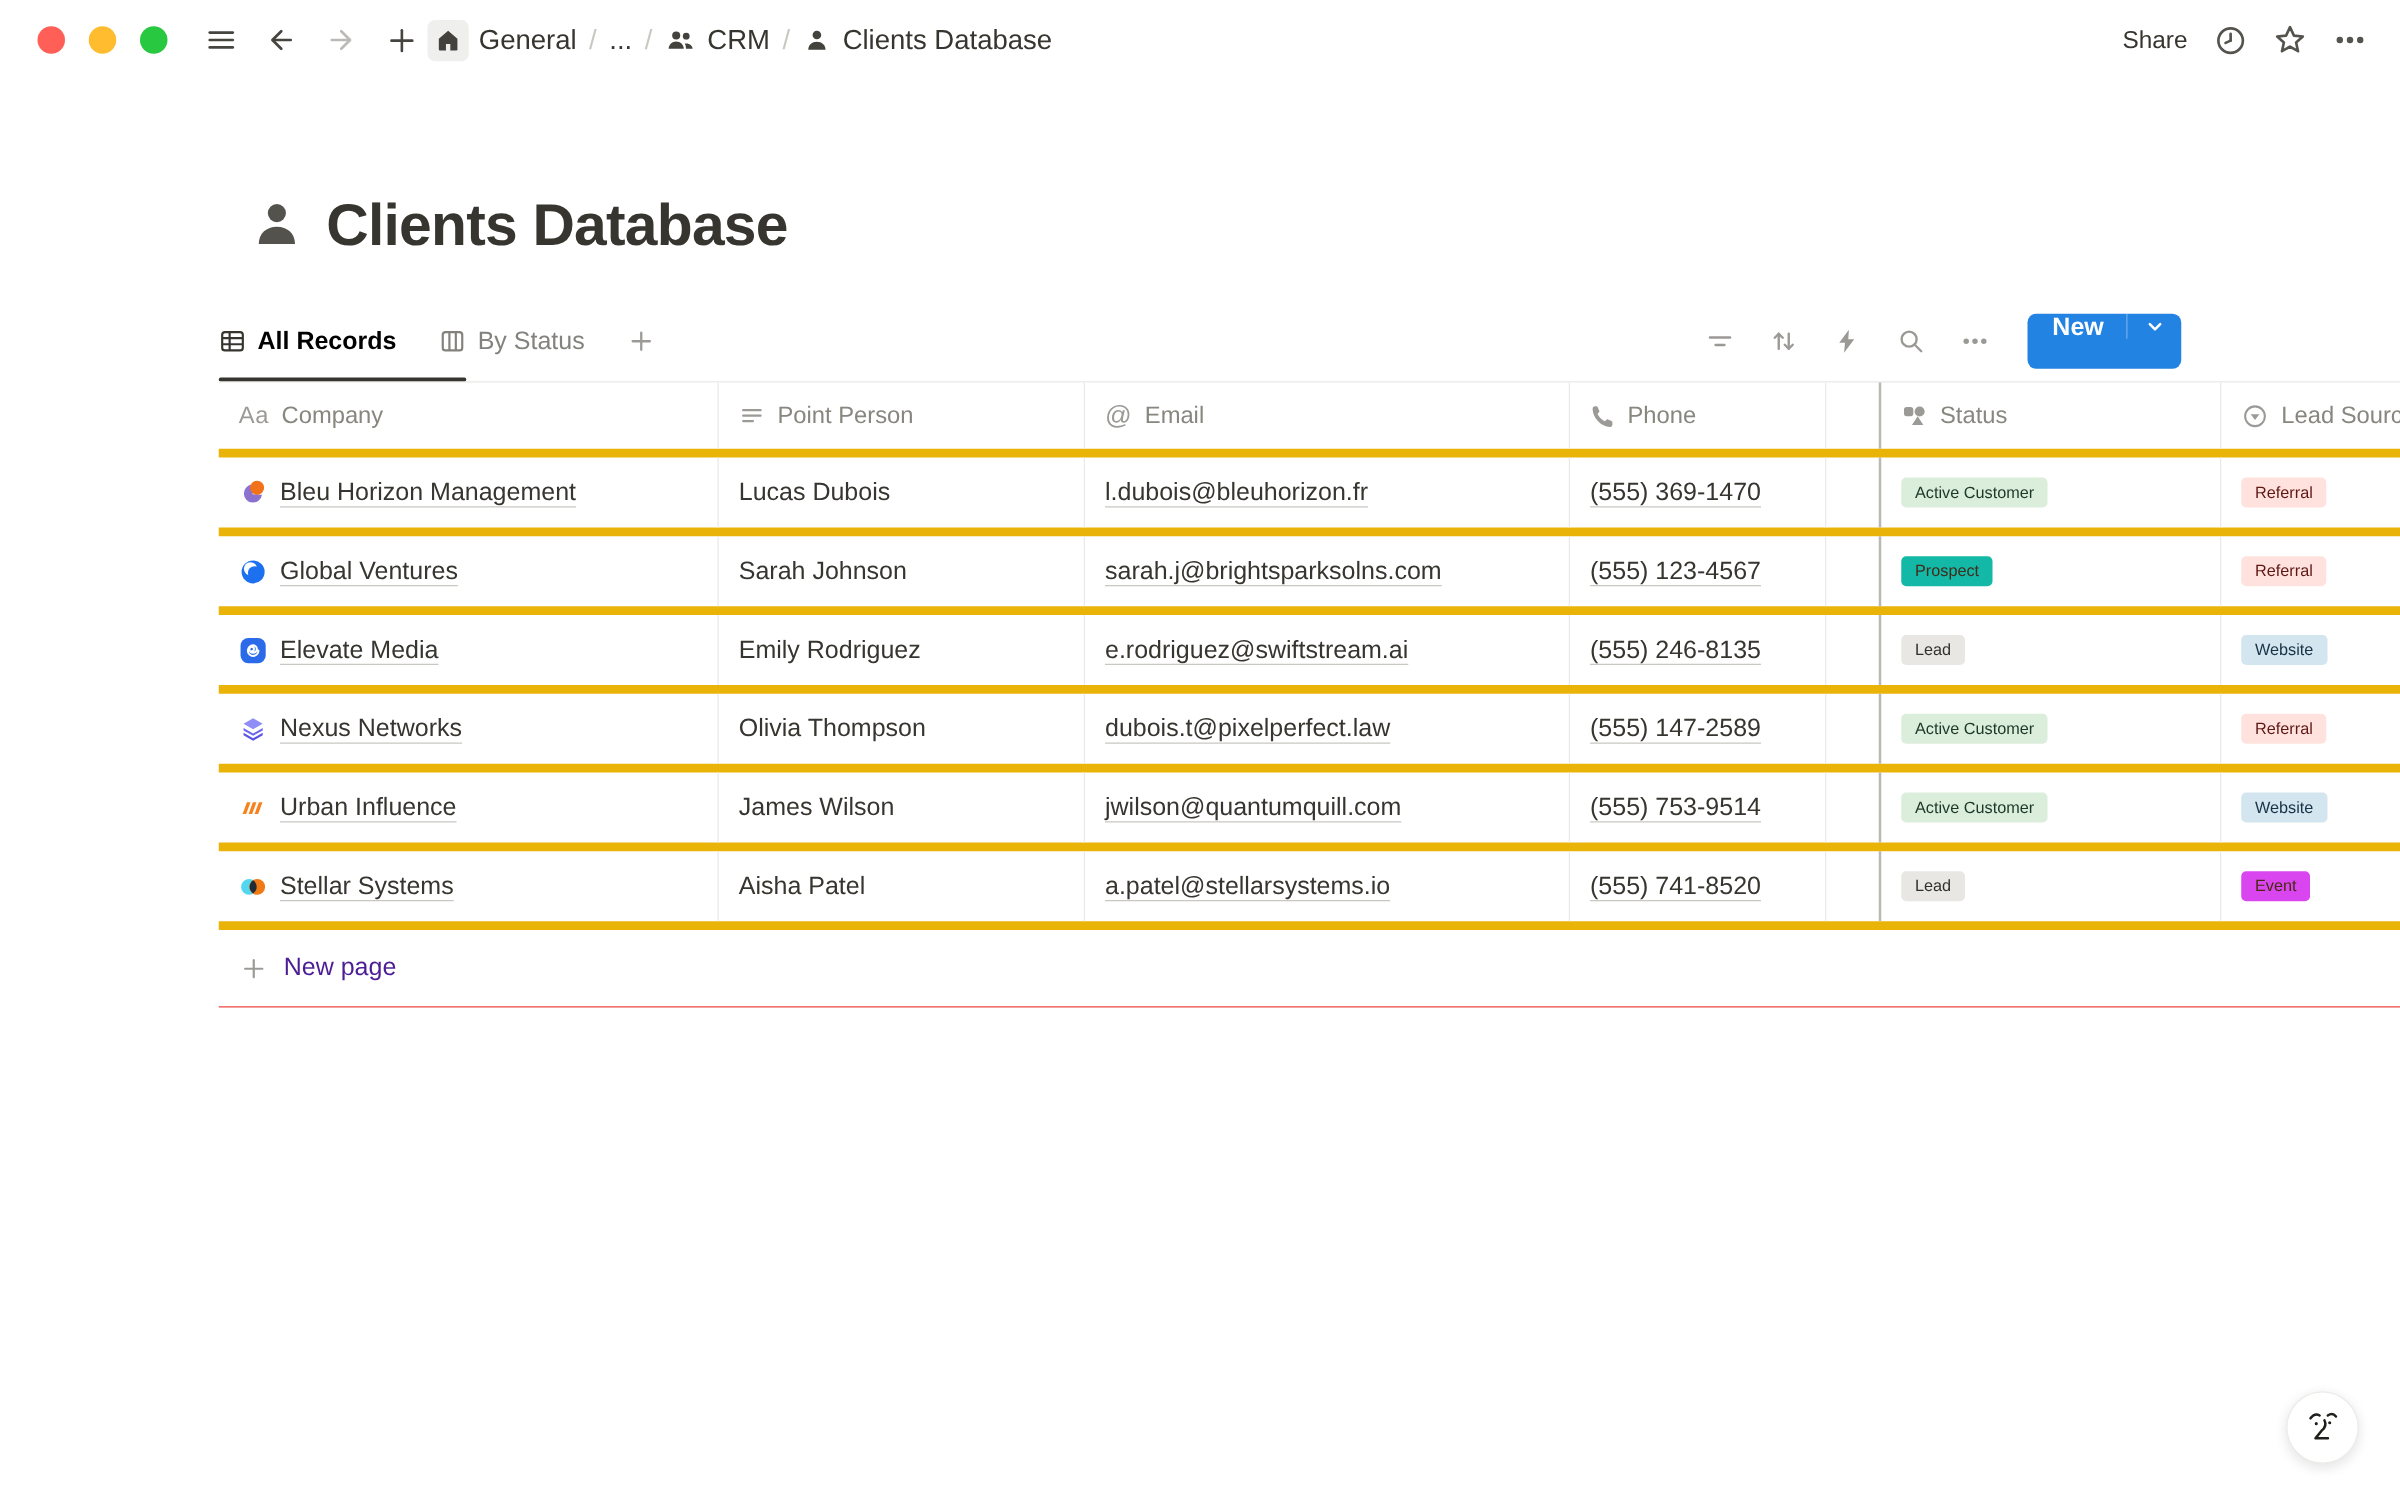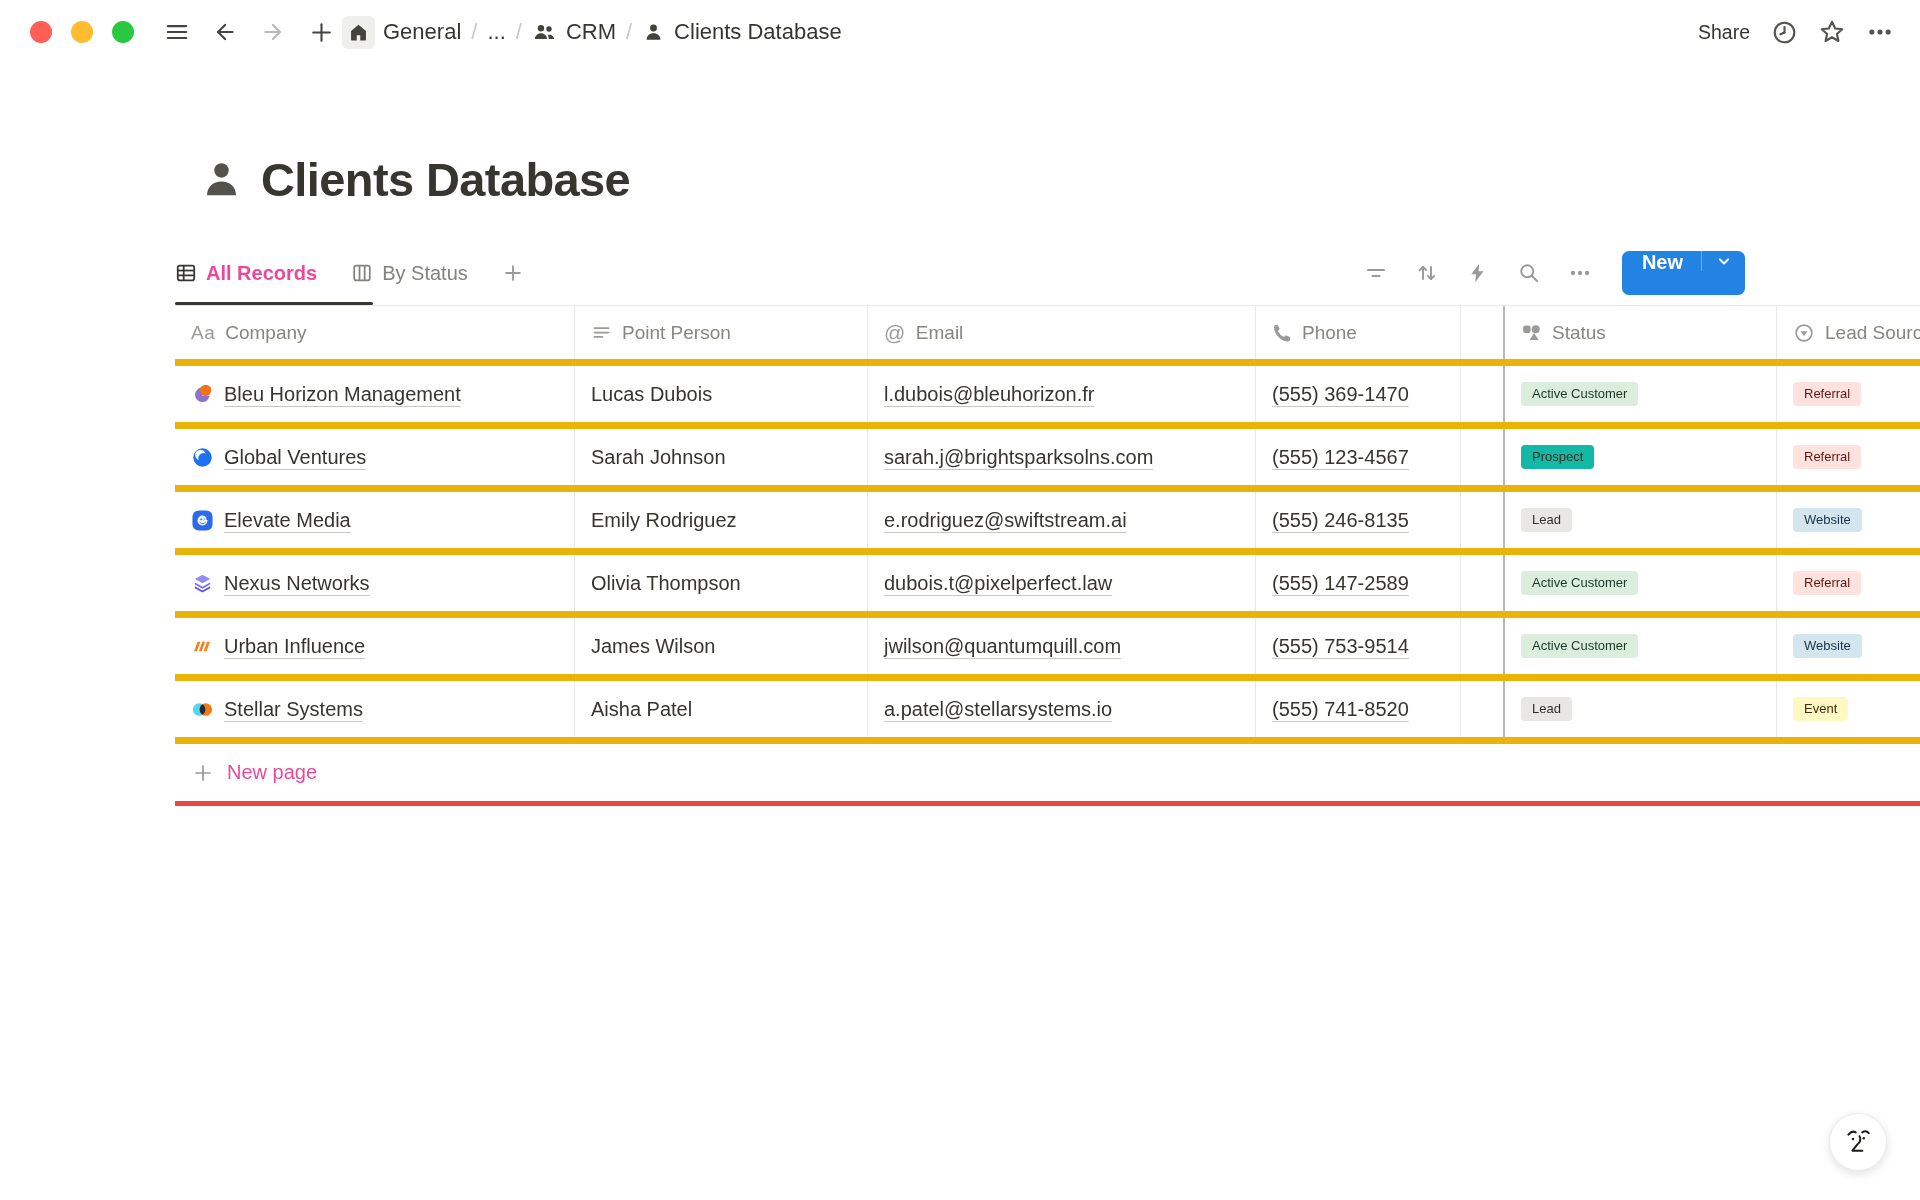--- a/index.html
+++ b/index.html
@@ -27,21 +27,21 @@
   .share { font-size:19.5px; color:#37352F; }
 
   
   .title-row { position:absolute; left:198px; top:152px; display:flex; align-items:center; gap:16px; }
   .page-title { font-size:47px; font-weight:700; letter-spacing:-0.6px; color:#37352F; }
 
   
   .views-row { position:absolute; left:175px; top:244px; width:1570px; height:58px; display:flex; align-items:center; justify-content:space-between; }
   .tabs { display:flex; align-items:center; gap:34px; }
   .tab { display:flex; align-items:center; gap:9px; font-size:20px; }
-  .tab.active { color:#ec4899; font-weight:600; }
+  .tab.active { color:#000000; font-weight:600; }
   .tab.inactive { color:#83827D; }
   .tab-plus { color:#9B9A97; }
   .tab-underline { position:absolute; left:175px; top:302px; width:198px; height:3px; background:#37352F; border-radius:2px; z-index:3; }
   .view-controls { display:flex; align-items:center; gap:23px; }
   .ctl { width:28px; height:28px; display:flex; align-items:center; justify-content:center; color:#9A9996; }
   .new-btn { display:flex; align-items:flex-start; height:44px; border-radius:7px; overflow:hidden; margin-left:5px; }
   .new-btn-main { color:#fff; font-size:20px; font-weight:600; display:flex; align-items:center; padding:0 18px 0 20px; }
   .new-btn-dd { width:44px; display:flex; align-items:center; justify-content:center; border-left:1px solid rgba(255,255,255,0.35); }
 
   
@@ -51,21 +51,21 @@
   .cell { display:flex; align-items:center; gap:10px; height:100%; padding-left:16px; overflow:hidden; white-space:nowrap; }
   .cell.cb { border-right:1px solid #E9E9E7; }
   .cell.gapcol { padding:0; }
   .cell.statusb { border-left:2px solid #B9B8B5; }
   .hicon { display:flex; align-items:center; justify-content:center; color:#9B9A97; flex:none; }
   .aa { font-size:19px; color:#9B9A97; letter-spacing:0.5px; }
   .logo { width:23px; height:23px; flex:none; }
   .ulink { text-decoration:underline; text-decoration-color:#C9C7C2; text-decoration-thickness:1px; text-underline-offset:4.5px; }
   .company-name { font-weight:500; }
   .badge { padding:4px 11px; border-radius:4px; font-size:13px; line-height:1.25; white-space:nowrap; }
-  .newpage-row { display:flex; align-items:center; gap:13px; height:62px; padding-left:17px; color:#ec4899; border-bottom:5px solid #ef4444; font-size:20px; }
+  .newpage-row { display:flex; align-items:center; gap:13px; height:62px; padding-left:17px; color:#4c1d95; border-bottom:1px solid #ef4444; font-size:20px; }
 
   
   .ai-btn { position:absolute; right:33px; bottom:29px; width:58px; height:58px; border-radius:50%; background:#fff; border:1px solid #ECEBE8; box-shadow:0 3px 10px rgba(15,15,15,0.12); display:flex; align-items:center; justify-content:center; }
 </style>
 </head>
 <body>
 
 <div class="topbar">
   <div class="traffic">
     <div class="light" style="background:#FF5F57"></div>
@@ -492,21 +492,21 @@
       <span class="ulink">a.patel@stellarsystems.io</span>
     </div>
     <div class="cell cb">
       <span class="ulink">(555) 741-8520</span>
     </div>
     <div class="cell gapcol"></div>
     <div class="cell cb statusb">
       <span class="badge" style="background: rgb(232, 231, 228); color: rgb(50, 48, 44);">Lead</span>
     </div>
     <div class="cell">
-      <span class="badge" style="background: #fef9c3; color: rgb(73, 41, 14);">Event</span>
+      <span class="badge" style="background: #d946ef; color: rgb(73, 41, 14);">Event</span>
     </div>
   </div>
 </div>
 
   <div class="newpage-row">
     <span>
       <svg width="22" height="22" viewBox="0 0 24 24" stroke="#9B9A97" stroke-width="1.9" stroke-linecap="round">
           <line x1="12" y1="4.5" x2="12" y2="19.5"></line>
           <line x1="4.5" y1="12" x2="19.5" y2="12"></line>
         </svg>

